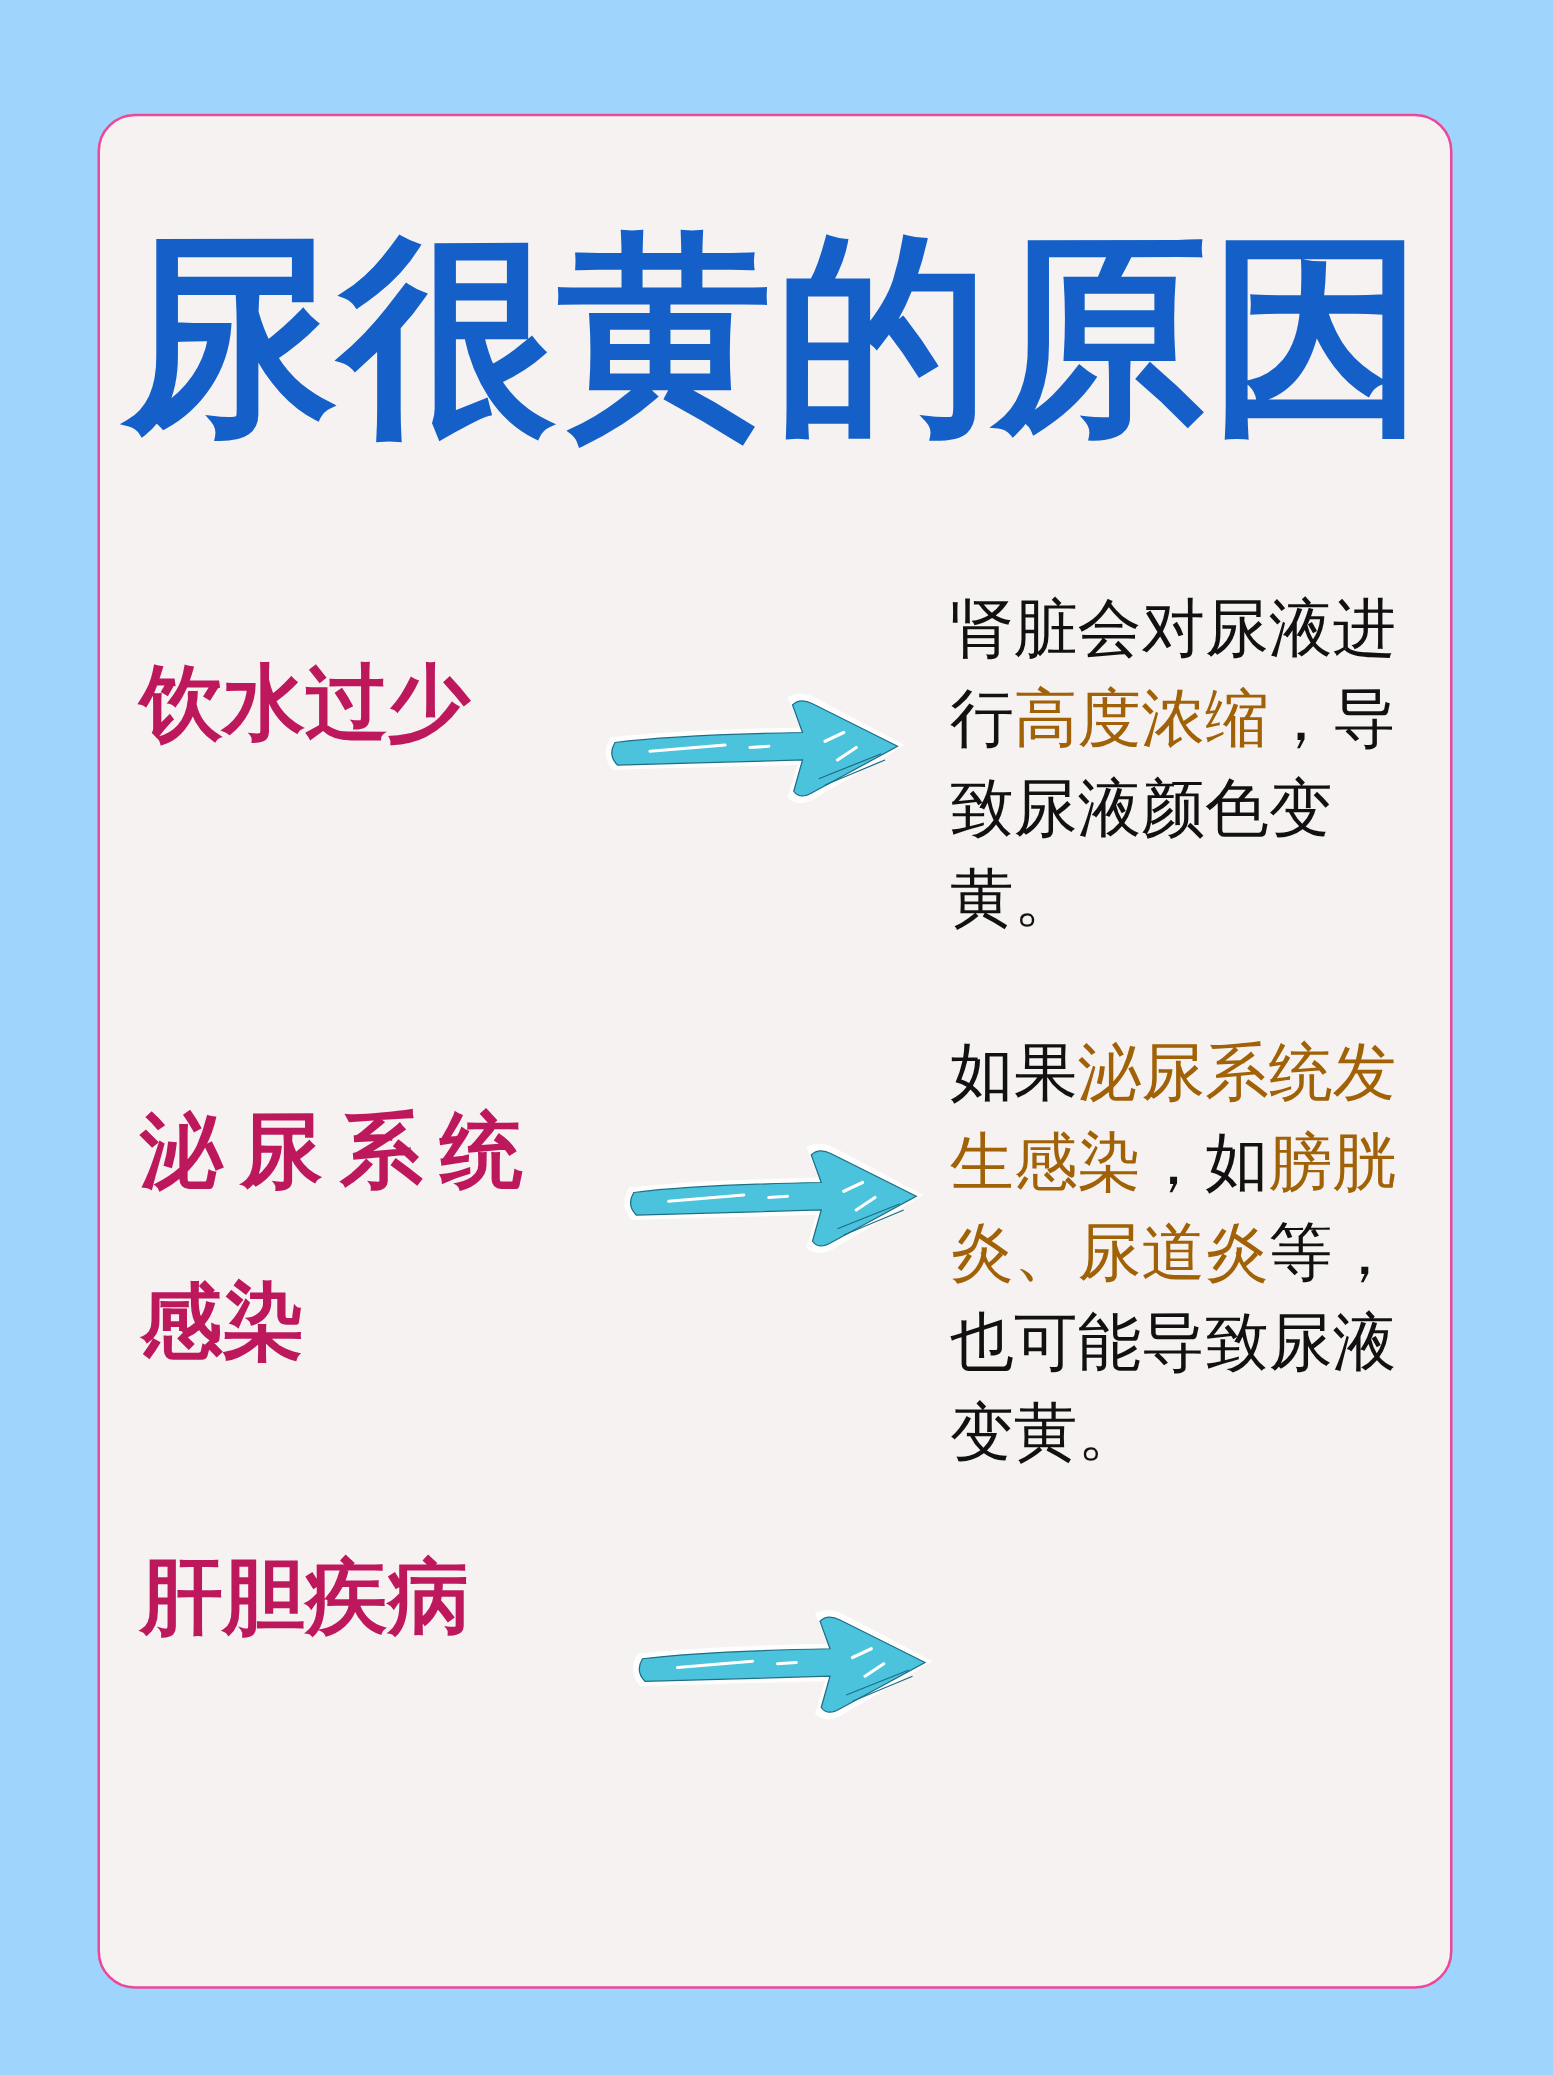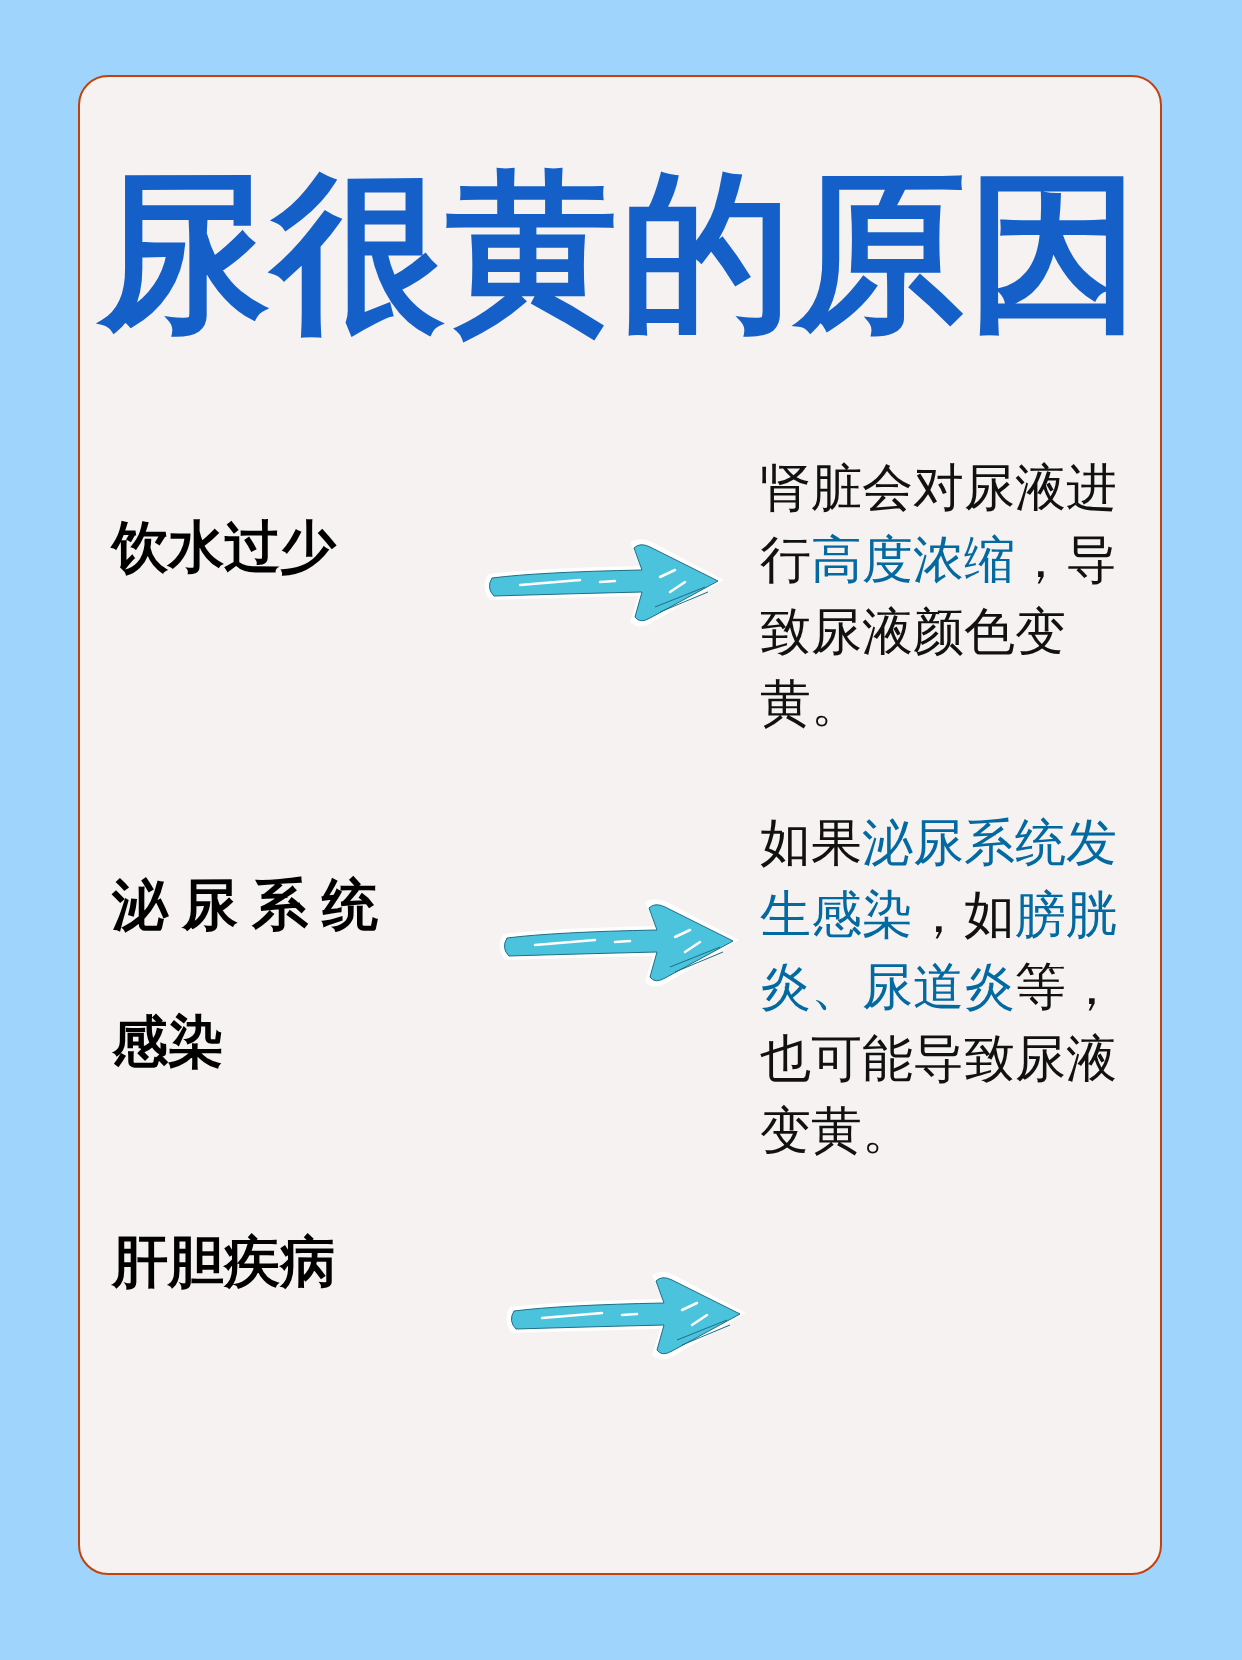--- a/index.html
+++ b/index.html
@@ -5,63 +5,63 @@
   html, body { margin: 0; padding: 0; }
   body {
     width: 1242px; height: 1660px;
     background: #9fd4fd;
     position: relative;
     overflow: hidden;
     font-family: "DejaVu Sans", "Liberation Sans", sans-serif;
   }
   .card {
     position: absolute;
-    left: 78px; top: 75px;
+    left: 78px; top: 91px;
     width: 1084px; height: 1500px;
     background: #f5f2f1;
-    border: 2px solid #c2410c;
+    border: 2px solid #ec4899;
     border-radius: 30px;
     box-sizing: border-box;
     text-decoration: underline;
   }
   .title {
     position: absolute;
     left: 0; top: 90px;
     width: 100%;
     text-align: center;
     font-size: 172px;
     font-weight: bold;
     color: #1560c8;
     letter-spacing: 2px;
     line-height: 1;
     white-space: nowrap;
   }
   .cause {
     position: absolute;
     left: 32px;
-    color: #000000;
+    color: #be185d;
     font-weight: bold;
-    font-size: 56px;
+    font-size: 66px;
     line-height: 140px;
     white-space: nowrap;
   }
   .cause.spaced { letter-spacing: 14px; }
   .arrow {
     position: absolute;
     width: 250px; height: 100px;
   }
   .desc {
     position: absolute;
     left: 680px;
     width: 380px;
     font-size: 51px;
     line-height: 72px;
     color: #111;
   }
-  .desc .hl { color: #0369a1; }
+  .desc .hl { color: #a16207; }
 </style>
 </head>
 <body>
 
 <div class="card">
 
   <div class="title">尿很黄的原因</div>
 
   <div class="cause" style="top:400px;">饮水过少</div>
   <svg class="arrow" style="left:400px; top:455px;" viewBox="0 0 250 100">

